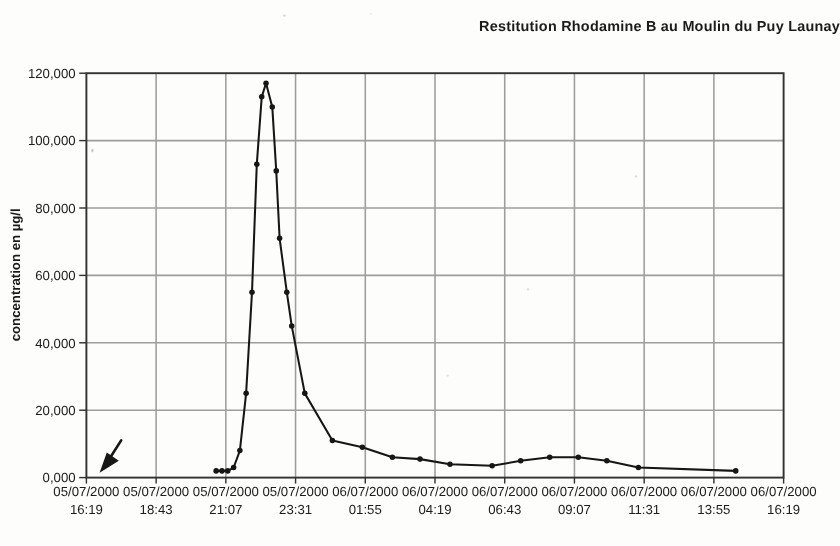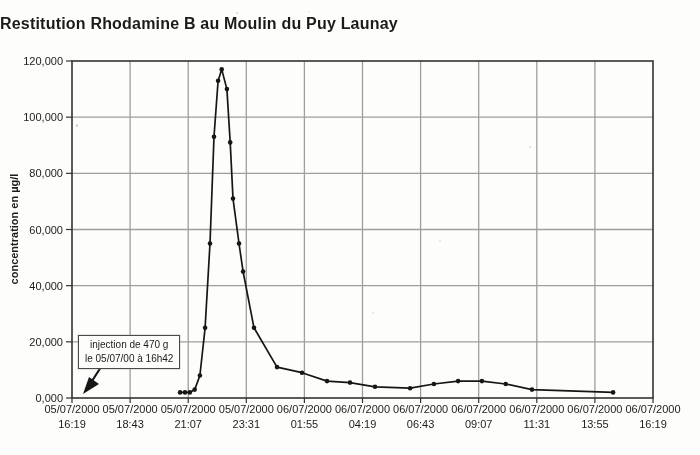--- a/index.html
+++ b/index.html
@@ -7,21 +7,21 @@
     width:700px; height:455px;
     font-family:"Liberation Sans", sans-serif;
     background:#ffffff;
   }
   .screen {
     position:relative; width:700px; height:455px;
     background:#fdfdfb; overflow:hidden;
   }
   .chart-title {
     position:absolute; top:15px; left:0; width:700px;
-    text-align:left; font-size:16px; font-weight:bold;
+    text-align:right; font-size:12px; font-weight:bold;
     color:#1b1b1b; letter-spacing:0.2px;
   }
   .y-axis-title {
     position:absolute; left:14px; top:229px;
     transform:translate(-50%,-50%) rotate(-90deg);
     white-space:nowrap; font-size:11px; font-weight:bold; color:#1b1b1b;
   }
   .annotation-box {
     position:absolute; left:78px; top:335px;
     border:1.4px solid #4a4a4a; background:#fdfdfb;
@@ -130,24 +130,20 @@
       <circle cx="433.9" cy="384.0" r="2.3" fill="#161616"></circle>
       <circle cx="458.1" cy="381.1" r="2.3" fill="#161616"></circle>
       <circle cx="481.9" cy="381.1" r="2.3" fill="#161616"></circle>
       <circle cx="505.7" cy="384.0" r="2.3" fill="#161616"></circle>
       <circle cx="532.0" cy="389.6" r="2.3" fill="#161616"></circle>
       <circle cx="613.1" cy="392.4" r="2.3" fill="#161616"></circle>
       <line x1="101" y1="367" x2="92" y2="381" stroke="#161616" stroke-width="2.2" stroke-linecap="round"></line>
       <polygon points="83,394 89,377 99,384" fill="#161616"></polygon>
     </svg>
 
-  <div class="annotation-box">
-    <div>injection de 470 g</div>
-    <div>le 05/07/00 à 16h42</div>
-  </div>
 
   <div class="speck" style="left:236px;top:12px;width:2px;height:2px;opacity:.35;"></div>
   <div class="speck" style="left:308px;top:11px;width:2px;height:1px;opacity:.25;"></div>
   <div class="speck" style="left:76px;top:124px;width:2px;height:3px;opacity:.45;"></div>
   <div class="speck" style="left:529px;top:146px;width:2px;height:2px;opacity:.3;"></div>
   <div class="speck" style="left:439px;top:240px;width:2px;height:2px;opacity:.25;"></div>
   <div class="speck" style="left:40px;top:114px;width:3px;height:1px;opacity:.2;"></div>
   <div class="speck" style="left:372px;top:312px;width:2px;height:2px;opacity:.22;"></div>
 </div>
 

